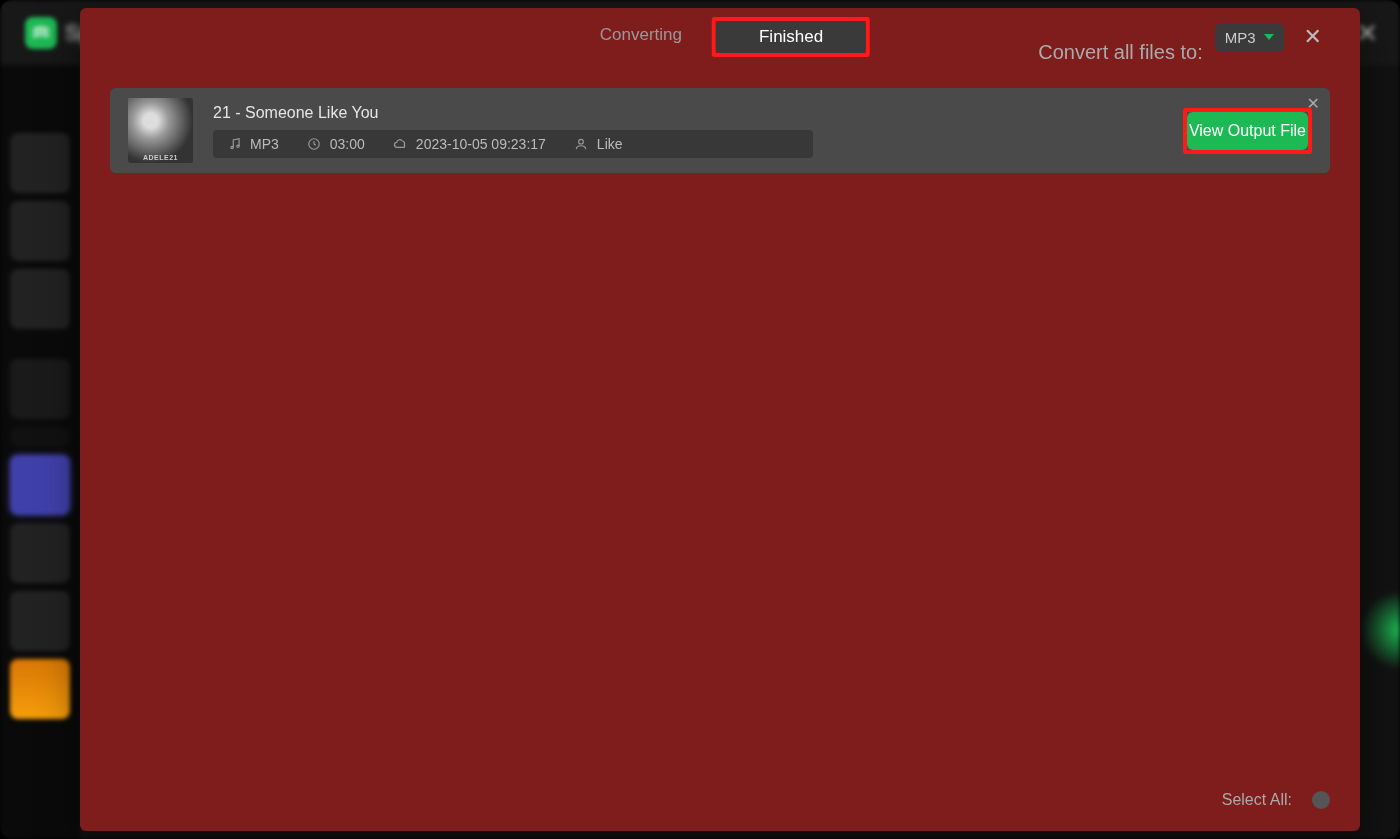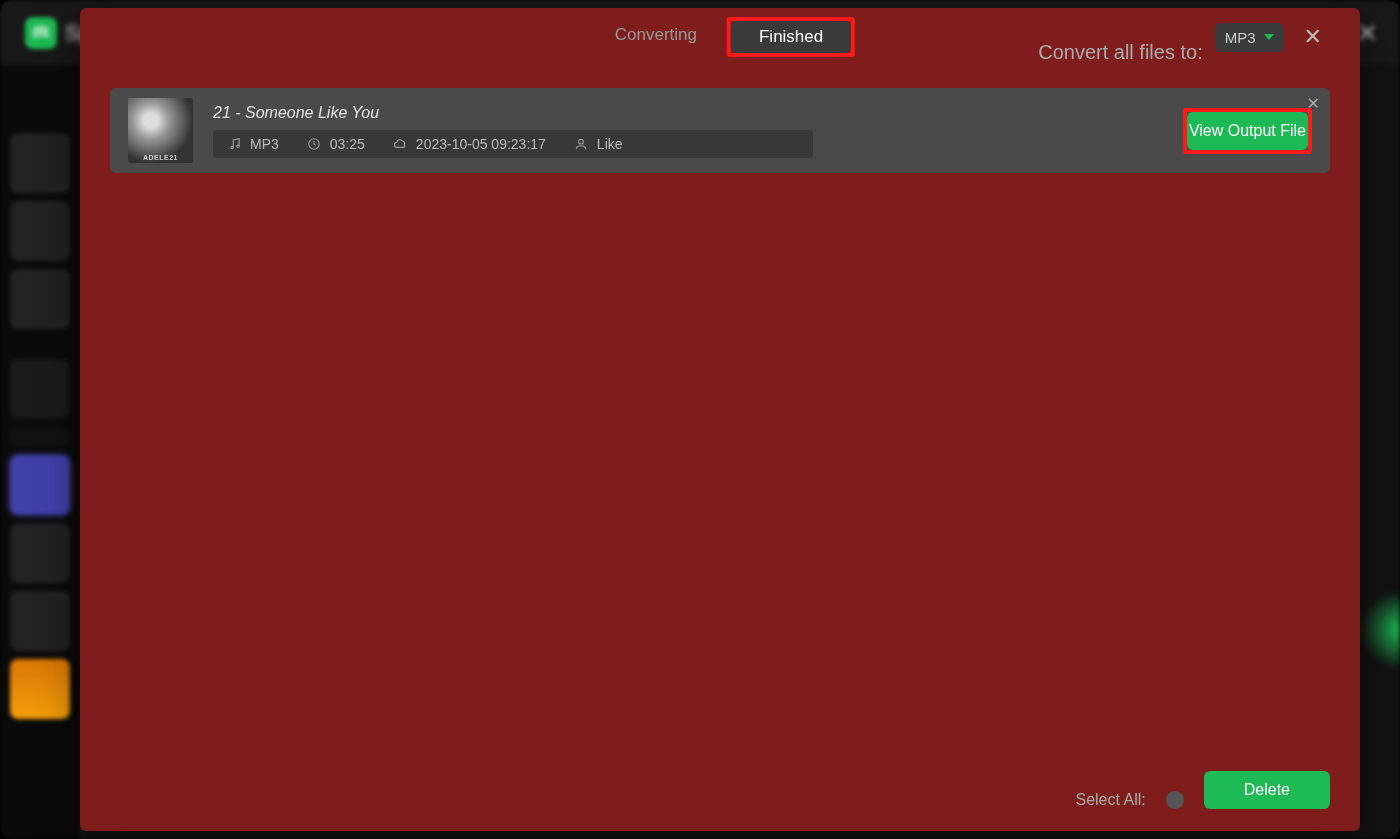--- a/index.html
+++ b/index.html
@@ -20,35 +20,35 @@
   .bg-home { position: absolute; top: 80px; left: 16px; width: 48px; height: 40px; background: #333; border-radius: 6px; display:flex; align-items:center; justify-content:center;}
   .yellow-box { position: absolute; top: 114px; left: 85px; width: 17px; height: 17px; border: 2px solid #d9d33a; }
   
   
   .modal { position: absolute; top: 8px; left: 80px; right: 40px; bottom: 8px; background: #7f1d1d; border-radius: 6px; display: flex; flex-direction: column; box-shadow: 0 10px 40px rgba(0,0,0,0.5); }
   .modal-header { height: 58px; display: flex; align-items: center; position: relative; padding: 0 30px; }
   .tabs { position: absolute; left: 50%; transform: translateX(-50%); display: flex; gap: 0; }
   .tab { padding: 8px 30px; font-size: 17px; color: #999; border-radius: 6px; cursor: pointer; }
   .tab.active { background: #3a3a3a; color: #fff; }
   .red-box { border: 4px solid #ff1a1a; border-radius: 3px; padding: 0; }
-  .red-box .tab { padding: 6px 28px; }
+  .red-box .tab { padding: 6px 43px; }
   .header-right { margin-left: auto; display: flex; align-items: center; gap: 12px; }
   .convert-label { color: #aaa; font-size: 20px; margin-top: 31px; }
   .format-select { background: #3a3a3a; color: #ccc; padding: 6px 10px; border-radius: 6px; display: flex; align-items: center; gap: 8px; font-size: 15px; cursor: pointer; }
   .triangle-down { width: 0; height: 0; border-left: 5px solid transparent; border-right: 5px solid transparent; border-top: 6px solid #1db954; }
   .modal-close { color: #bbb; font-size: 22px; cursor: pointer; padding: 4px 8px; }
   
   
   .items { padding: 22px 30px; flex: 1; }
   .item-row { background: #4a4a4a; border-radius: 6px; padding: 10px 18px; display: flex; align-items: center; gap: 20px; position: relative; }
   .album-art { width: 65px; height: 65px; background: linear-gradient(135deg, #888, #555); border-radius: 2px; position: relative; overflow: hidden; }
   .album-art::before { content:""; position:absolute; inset:0; background: radial-gradient(circle at 35% 35%, #ddd 12%, #999 30%, #333 70%); }
   .album-art::after { content:"ADELE21"; position:absolute; bottom:2px; left:0; right:0; text-align:center; font-size:7px; color:#ccc; letter-spacing:0.5px; font-weight:bold;}
   .item-main { flex: 1; display: flex; flex-direction: column; gap: 8px; }
-  .item-title { color: #e5e5e5; font-size: 16px; font-weight: 400; font-style: italic; }
+  .item-title { color: #e5e5e5; font-size: 16px; font-weight: 400; }
   .meta-bar { background: #383838; border-radius: 4px; padding: 6px 14px; display: flex; align-items: center; gap: 28px; width: 600px; }
   .meta { display: flex; align-items: center; gap: 8px; color: #bbb; font-size: 14px; }
   .meta .ic { width: 15px; height: 15px; display:inline-flex; align-items:center; justify-content:center; color:#999; }
   .view-btn-wrap { border: 4px solid #ff1a1a; border-radius: 3px; }
   .view-btn { background: #1db954; color: #fff; font-size: 16px; font-weight: 500; padding: 10px 2px; border-radius: 6px; cursor: pointer; white-space: nowrap; }
   .row-close { position: absolute; top: 6px; right: 10px; color: #aaa; font-size: 16px; cursor: pointer; }
   
   
   .modal-footer { padding: 18px 30px 22px; display: flex; align-items: flex-end; justify-content: flex-end; gap: 20px; }
   .select-all-label { color: #aaa; font-size: 16px; }
@@ -125,21 +125,21 @@
             </span>
             <span>MP3</span>
           </div>
           <div class="meta">
             <span class="ic">
               <svg width="14" height="14" viewBox="0 0 24 24" fill="none" stroke="currentColor" stroke-width="2">
                   <circle cx="12" cy="12" r="9"></circle>
                   <path d="M12 7v5l3 2"></path>
                 </svg>
             </span>
-            <span>03:25</span>
+            <span>03:00</span>
           </div>
           <div class="meta">
             <span class="ic">
               <svg width="15" height="15" viewBox="0 0 24 24" fill="none" stroke="currentColor" stroke-width="2">
                   <path d="M18 14a4 4 0 0 0-3-6 5 5 0 0 0-9 2 4 4 0 0 0 1 8h11a3 3 0 0 0 0-4z"></path>
                 </svg>
             </span>
             <span>2023-10-05 09:23:17</span>
           </div>
           <div class="meta">
@@ -155,15 +155,14 @@
       </div>
       <div class="view-btn-wrap">
         <div class="view-btn">View Output File</div>
       </div>
     </div>
   </div>
 
   <div class="modal-footer">
     <span class="select-all-label">Select All:</span>
     <div class="checkbox-round"></div>
-    <div class="delete-btn">Delete</div>
   </div>
 </div>
 
 </body></html>

